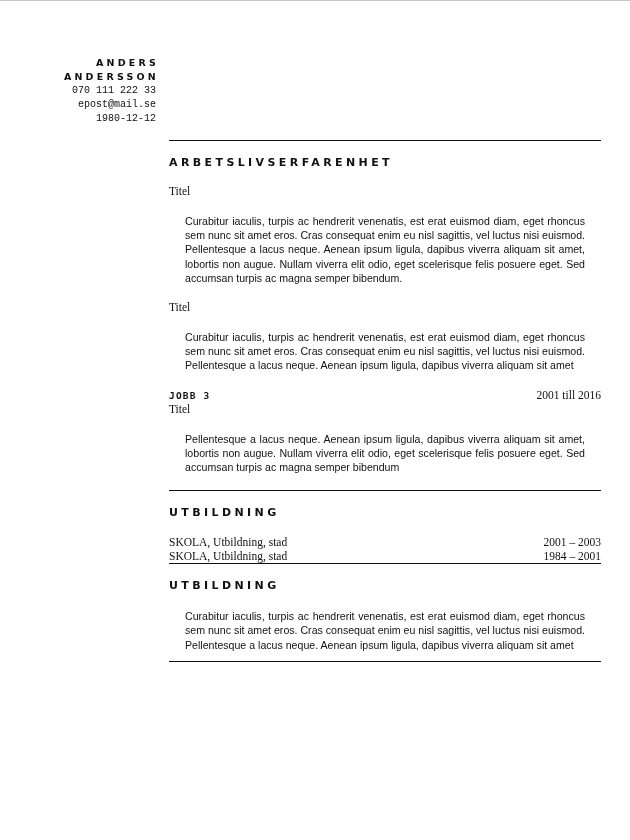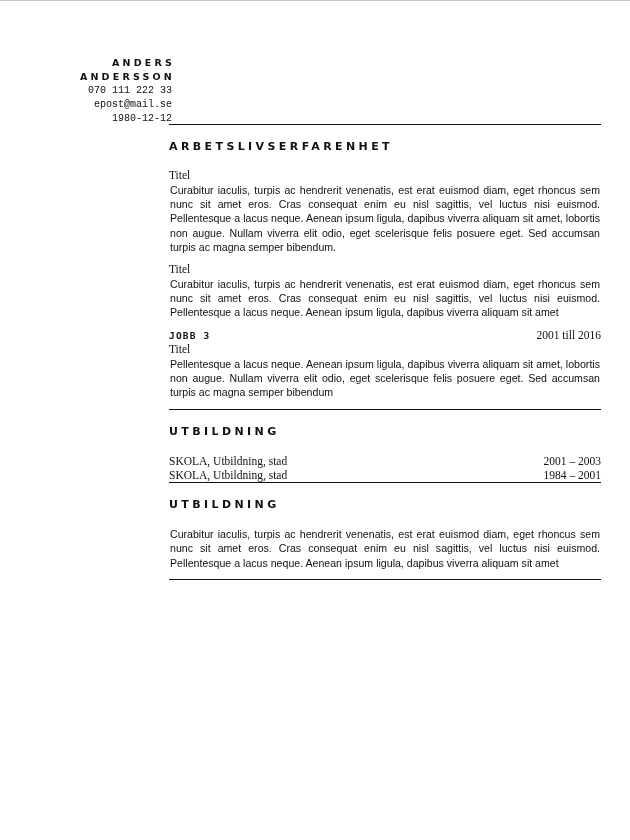--- a/index.html
+++ b/index.html
@@ -2,47 +2,47 @@
 <html><head>
 <meta charset="utf-8">
 <style>
   html, body { margin: 0; padding: 0; }
   body {
     width: 630px; height: 840px; background: #ffffff; position: relative;
     overflow: hidden; color: #111;
   }
   .topbar { position: absolute; left: 0; top: 0; width: 630px; height: 1px; background: #c8c8c8; }
   .contact {
-    position: absolute; left: 56px; top: 56px; width: 116px; text-align: right;
+    position: absolute; left: 40px; top: 56px; width: 116px; text-align: right;
   }
   .name-line {
     font-family: "DejaVu Sans", sans-serif; font-weight: bold; font-size: 9.5px;
     letter-spacing: 3.2px; line-height: 14px; margin-right: -3px;
   }
   .contact-line {
     font-family: Liberation Mono, monospace; font-size: 10px; line-height: 14px;
   }
-  .main { position: absolute; left: 169px; top: 124px; width: 432px; }
+  .main { position: absolute; left: 169px; top: 140px; width: 432px; }
   .rule { height: 0; border-top: 1.3px solid #111; }
   .section-title {
     font-family: "DejaVu Sans", sans-serif; font-weight: bold; font-size: 11px;
     letter-spacing: 3.4px; margin: 15px 0 15px 0; line-height: 14px;
   }
   .job { margin-bottom: 9px; }
   .job-head { display: flex; justify-content: space-between; align-items: baseline; height: 14px; }
   .job-name {
     font-family: "DejaVu Sans Mono", monospace; font-weight: bold; font-size: 9.5px;
     letter-spacing: 1.2px;
   }
   .job-date, .job-title, .edu-row {
     font-family: "Liberation Serif", serif; font-size: 11.5px; line-height: 13px;
   }
   .para {
     font-family: "Liberation Sans", sans-serif; font-size: 10.6px; line-height: 14.2px;
-    text-align: justify; margin: 1px;
+    text-align: justify; margin: 16px;
   }
   .edu-row { display: flex; justify-content: space-between; line-height: 14px; }
   .edu-list { }
   .skills { margin-bottom: 9px; }
 </style>
 </head>
 <body>
 
 <div class="topbar"></div>
 

